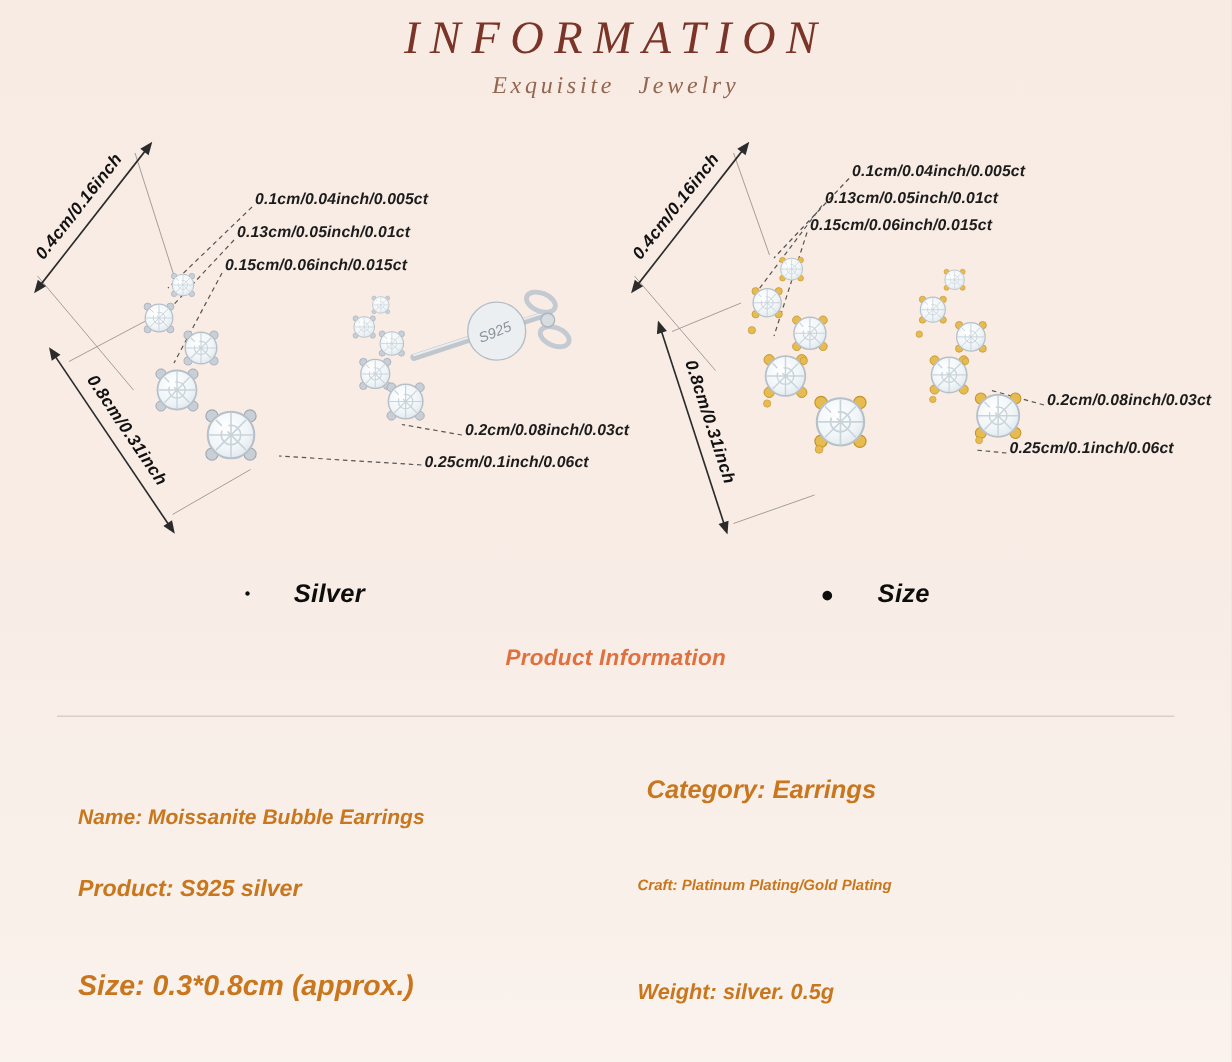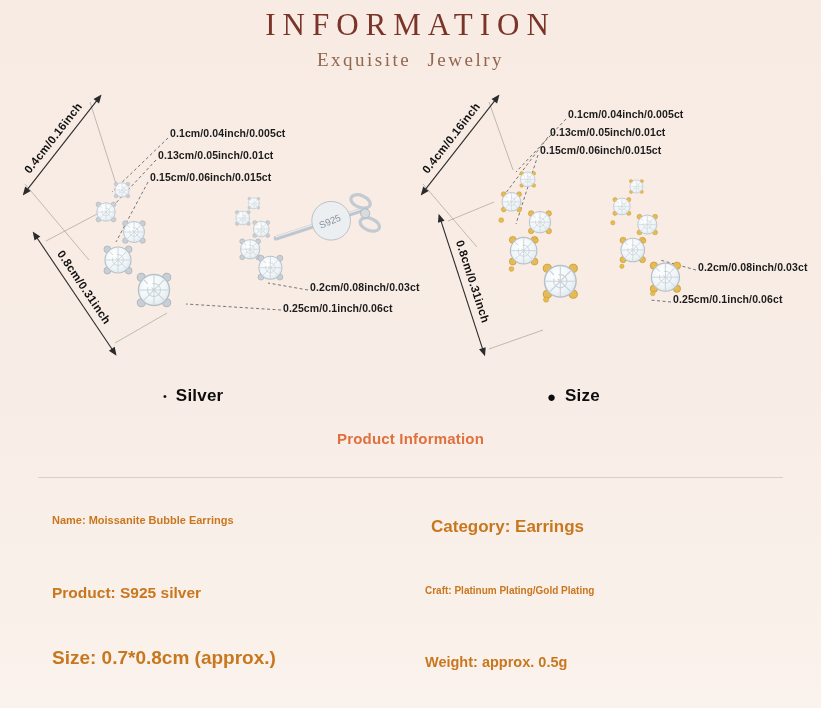--- a/index.html
+++ b/index.html
@@ -1,40 +1,40 @@
 <!DOCTYPE html>
 <html><head>
 <meta charset="utf-8">
 <style>
   * { margin:0; padding:0; box-sizing:border-box; }
   html,body { background:#efe4dc; }
   body { font-family:"Liberation Sans",sans-serif; }
   .canvas { position:relative; width:821px; height:708px; margin:0 auto; overflow:hidden;
-            background:linear-gradient(180deg,#f8ebe3 0%,#f8ede6 55%,#faf2ec 100%); }
+            background:linear-gradient(180deg,#f8ebe3 0%,#f8ede6 55%,#faf2ec 100%);font-style:italic; }
 
   .hdr-title { position:absolute; top:7px; left:0; right:0; text-align:center;
                font-family:"Liberation Serif",serif; font-size:31px; letter-spacing:7px;
                color:#7a3428; font-weight:400; }
   .hdr-sub   { position:absolute; top:49px; left:0; right:0; text-align:center;
-               font-family:"Liberation Serif",serif; font-size:19px; letter-spacing:2.5px;
+               font-family:"Liberation Serif",serif; font-size:16px; letter-spacing:2.5px;
                word-spacing:9px; color:#93664f; }
 
   .fig-el { position:absolute; }
   .overlay { position:absolute; left:0; top:0; pointer-events:none; }
 
   .spec { position:absolute; font-size:10.5px; font-weight:bold; color:#1c1c1c;
           white-space:nowrap; letter-spacing:0.1px; }
 
   .dim { position:absolute; display:flex; flex-direction:column; align-items:center; gap:1px; }
   .dim span { font-size:11.5px; font-weight:bold; color:#111; white-space:nowrap; letter-spacing:0.3px; }
 
   .swatch { position:absolute; display:flex; align-items:center; gap:9px; color:#0d0d0d; }
   .swatch .b { font-size:11px; line-height:1; }
   .swatch .b.big { font-size:15px; }
-  .swatch .lbl { font-size:17px; font-weight:bold; letter-spacing:0.2px; }
+  .swatch .lbl { font-size:17px; font-weight:bold; letter-spacing:0.2px;margin-left:20px; }
 
   .pi-title { position:absolute; top:430px; left:0; right:0; text-align:center;
               color:#e0713f; font-weight:bold; font-size:15px; letter-spacing:0.2px; }
 
   .divider { position:absolute; top:477px; left:38px; right:38px; height:1px;
              background:#dccfc6; border:none; }
 
   .detail { position:absolute; font-weight:bold; color:#c9771e; white-space:nowrap; }
 </style>
 </head>
@@ -211,20 +211,20 @@
     <span class="lbl">Silver</span>
   </div>
   <div class="swatch" style="left:547px;top:386px">
     <span class="b big">●</span>
     <span class="lbl">Size</span>
   </div>
 
   <div class="pi-title">Product Information</div>
   <hr class="divider">
 
-  <div class="detail" style="left:52px;top:514px;font-size:11px">Name: Moissanite Bubble Earrings</div>
+  <div class="detail" style="left:52px;top:536px;font-size:14px">Name: Moissanite Bubble Earrings</div>
   <div class="detail" style="left:431px;top:517px;font-size:17px">Category: Earrings</div>
   <div class="detail" style="left:52px;top:584px;font-size:15.5px">Product: S925 silver</div>
   <div class="detail" style="left:425px;top:585px;font-size:10px">Craft: Platinum Plating/Gold Plating</div>
-  <div class="detail" style="left:52px;top:647px;font-size:19px">Size: 0.7*0.8cm (approx.)</div>
-  <div class="detail" style="left:425px;top:654px;font-size:14.5px">Weight: approx. 0.5g</div>
+  <div class="detail" style="left:52px;top:647px;font-size:19px">Size: 0.3*0.8cm (approx.)</div>
+  <div class="detail" style="left:425px;top:654px;font-size:14.5px">Weight: silver. 0.5g</div>
 
 </div>
 
 </body></html>

